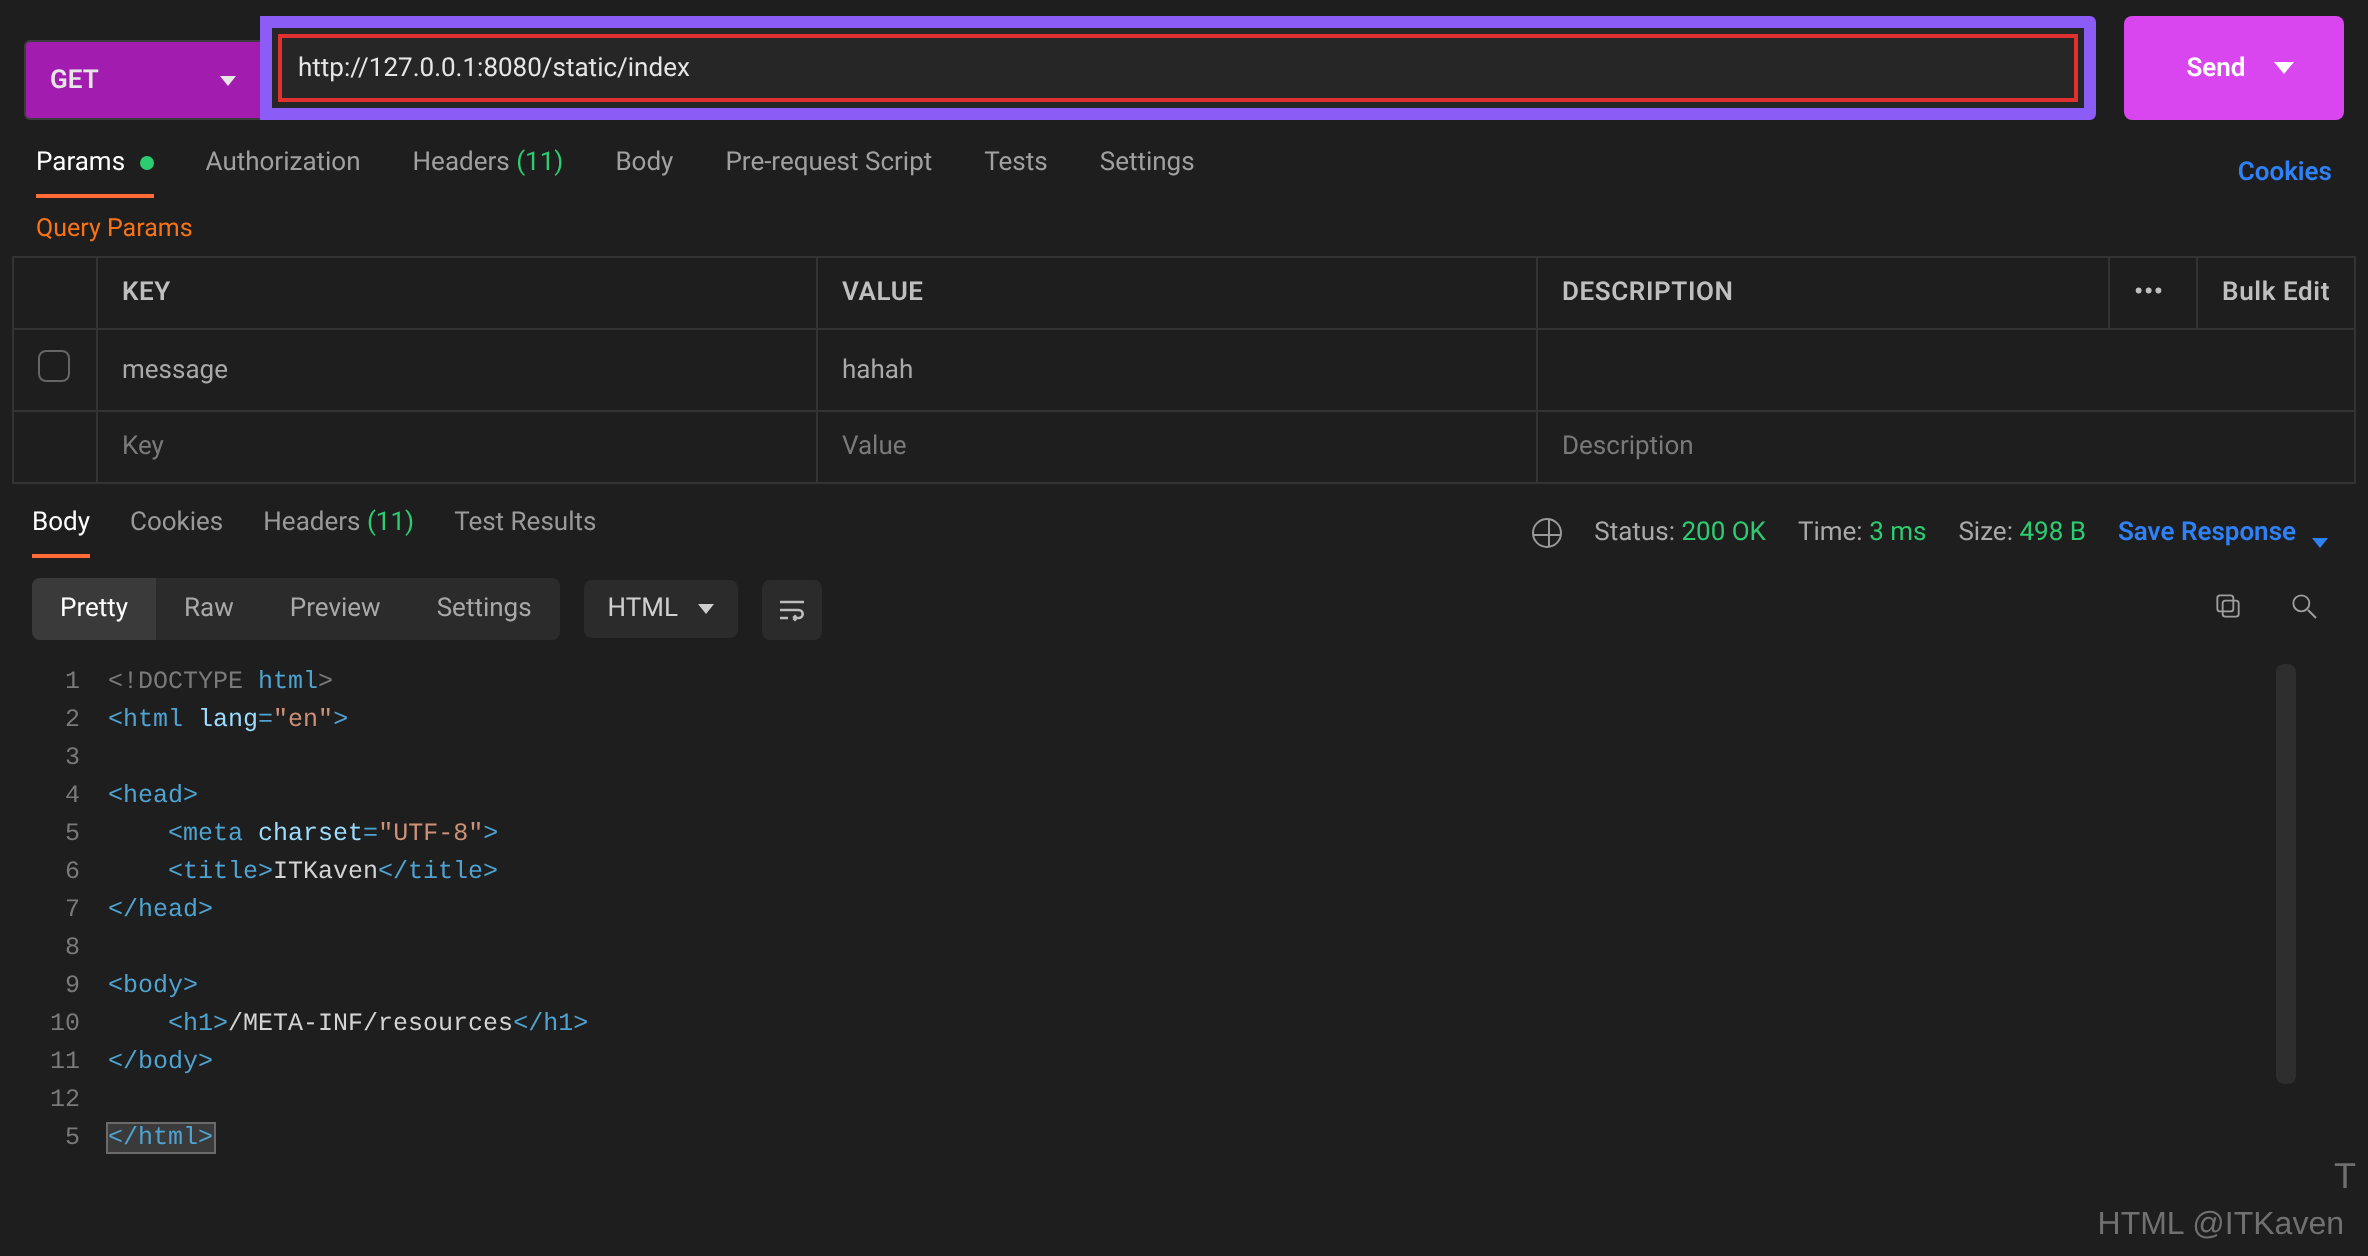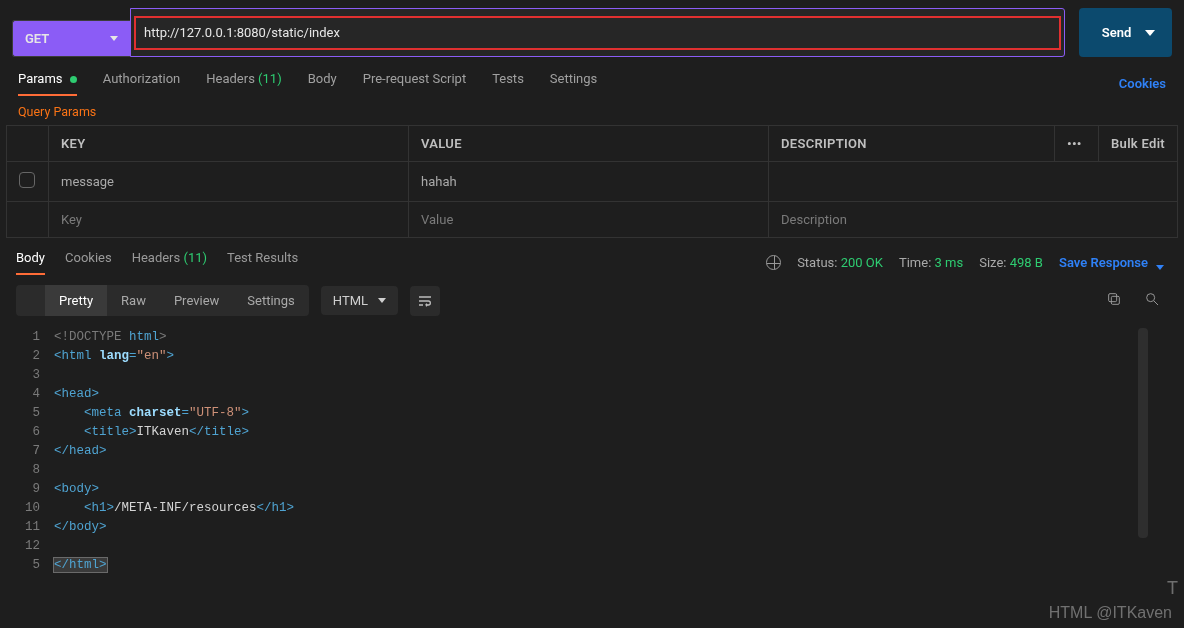--- a/index.html
+++ b/index.html
@@ -9,39 +9,39 @@
     font-family: -apple-system, BlinkMacSystemFont, "Segoe UI", Roboto, Arial, sans-serif;
     font-size: 13px;
     width: 1184px;
     height: 628px;
     overflow: hidden;
   }
   .container { padding: 8px 6px 0 6px; }
   .top-row { display: flex; gap: 0; padding: 0 6px; }
   .method-select {
     display: flex; align-items: center; justify-content: space-between;
-    background: #8b5cf6; border: 1px solid #3c3c3c; border-right: none;
+    background: #a21caf; border: 1px solid #3c3c3c; border-right: none;
     padding: 10px 12px; width: 118px; color: #e6e6e6; font-weight: 600;
     border-radius: 3px 0 0 3px;
     margin-top: 12px;
   }
   .url-wrap {
     flex: 1; display: flex; align-items: center;
-    background: #262626; border: 1px solid #8b5cf6; border-radius: 0 3px 3px 0;
+    background: #262626; border: 6px solid #8b5cf6; border-radius: 0 3px 3px 0;
     padding: 0;
   }
   .url-box {
     flex:1; display:flex; align-items:center;
     border: 2px solid #e03030; margin: 3px; padding: 6px 8px; height: 34px;
     color: #e6e6e6;
   }
   .send-btn {
     display: flex; align-items: center; justify-content: center; gap: 14px;
-    background: #0c4a6e; color: #fff; font-weight: 600;
-    border-radius: 4px; margin-left: 14px; padding: 0 16px 0 22px; width:93px;
+    background: #d946ef; color: #fff; font-weight: 600;
+    border-radius: 4px; margin-left: 14px; padding: 0 16px 0 22px; width:110px;
     cursor: pointer;
   }
   .chev-down { width:0;height:0;border-left:5px solid transparent;border-right:5px solid transparent;border-top:6px solid currentColor; }
   .chev-down-sm { width:0;height:0;border-left:4px solid transparent;border-right:4px solid transparent;border-top:5px solid currentColor; }
 
   .tabs-row {
     display:flex; align-items:center; padding: 14px 12px 0 12px;
     gap: 26px; color:#a0a0a0;
   }
   .tabs-row .tab { padding-bottom: 10px; cursor:pointer; position:relative; }
@@ -80,39 +80,39 @@
   .globe{ width:15px;height:15px;border:1.4px solid #999;border-radius:50%; position:relative;}
   .globe::before{content:"";position:absolute;left:50%;top:0;bottom:0;width:1px;background:#999;}
   .globe::after{content:"";position:absolute;top:50%;left:0;right:0;height:1px;background:#999;}
   .save-resp{ color:#2f81f7; font-weight:600; display:flex; align-items:flex-end; gap:8px; cursor:pointer;}
 
   .resp-toolbar{
     display:flex; align-items:center; gap:12px; padding:10px 12px 8px 10px;
   }
   .seg{ display:flex; background:#2b2b2b; border-radius:4px; overflow:hidden;}
   .seg .sbtn{ padding:8px 14px; color:#a9a9a9; cursor:pointer;}
-  .seg .sbtn.active{ background:#3a3a3a; color:#fff;margin-left:29px;}
+  .seg .sbtn.active{ background:#3a3a3a; color:#fff;}
   .fmt-sel{
     display:flex; align-items:center; gap:10px; background:#2b2b2b;
     padding:7px 12px; border-radius:4px; color:#cfcfcf;
   }
   .ico-btn{ width:30px;height:30px;display:flex;align-items:center;justify-content:center;background:#2b2b2b;border-radius:4px;color:#bdbdbd;cursor:pointer;}
   .resp-icons-right{ margin-left:auto; display:flex; gap:22px; color:#9e9e9e; padding-right:6px;}
   .resp-icons-right svg{ width:16px;height:16px; stroke:#9e9e9e; fill:none; stroke-width:1.4;}
 
   .code-pane{
     font-family: Menlo, Consolas, "Courier New", monospace;
     font-size:12.5px; line-height:19px; padding: 4px 0 0 0; position:relative;
   }
   .code-row{ display:flex; }
   .gutter{ width:48px; text-align:right; padding-right:14px; color:#7a7a7a; user-select:none;}
   .code{ white-space:pre; color:#cfcfcf;}
   .t-doctype{ color:#7a7a7a;}
   .t-tag{ color:#4fa3d1;}
-  .t-attr{ color:#9cdcfe;font-weight:bold;}
+  .t-attr{ color:#9cdcfe;}
   .t-str{ color:#ce9178;}
   .t-txt{ color:#d4d4d4;}
   .cursor-hl{ background:#3a3a3a; outline:1px solid #6a6a6a;}
   .thin-scroll{
     position:absolute; right:30px; top:4px; width:10px; height:210px;
     background:#3d3d3d; border-radius:4px; opacity:0.55;
   }
   .watermark{
     position:fixed; right:12px; bottom:6px; color:#8d8d8d; font-size:16px; opacity:0.75;
     font-family: Arial, sans-serif;

